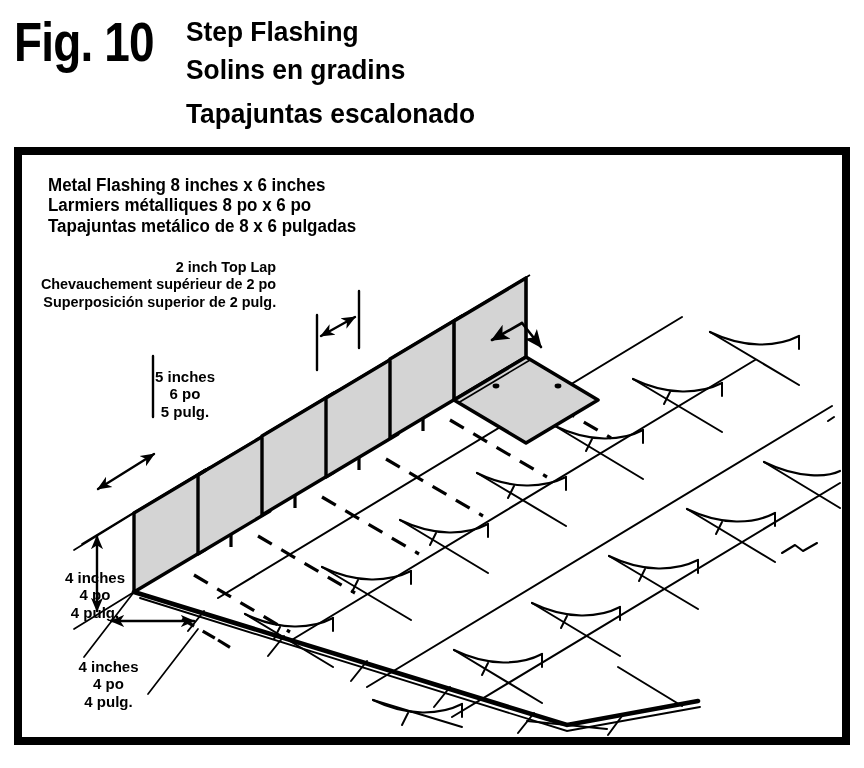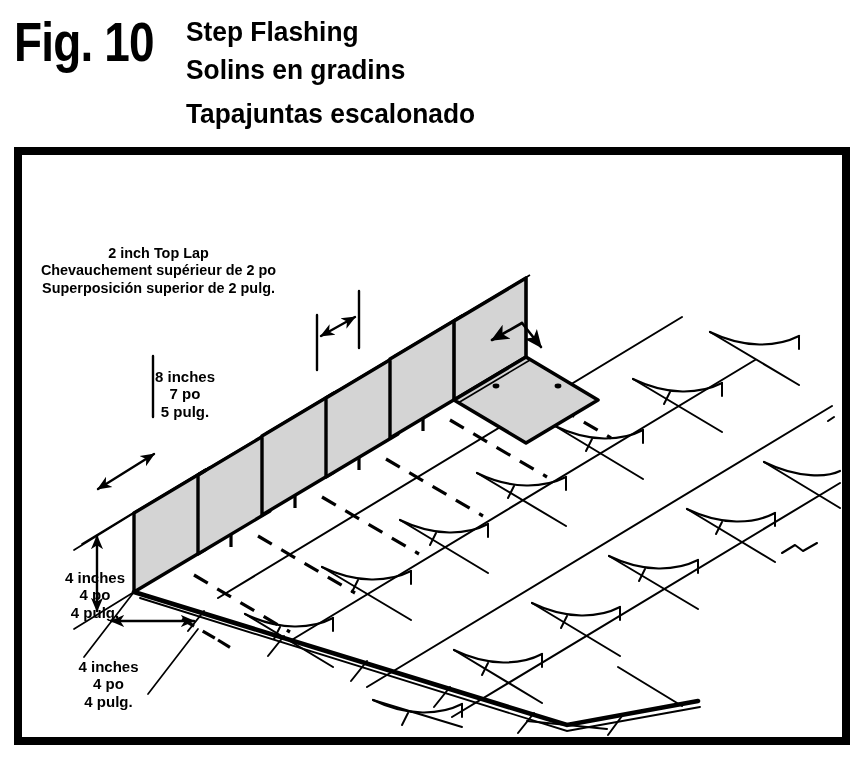--- a/index.html
+++ b/index.html
@@ -48,21 +48,21 @@
     position:absolute;
     font-weight:bold;
     white-space:nowrap;
     line-height:1.16;
     transform-origin:left top;
   }
 
   #cap-spec{left:26px;top:20px;font-size:17.5px;}
   #cap-spec div{transform:scaleX(0.97);transform-origin:left top;}
 
-  #cap-toplap{left:14px;top:89px;font-size:15px;text-align:center;}
+  #cap-toplap{left:14px;top:103px;font-size:15px;text-align:right;}
   #cap-toplap div{transform:scaleX(0.96);transform-origin:center top;}
 
   #cap-nail{left:491px;top:117px;font-size:15px;}
   #cap-nail div{transform:scaleX(0.96);transform-origin:left top;}
 
   #cap-six{left:108px;top:213px;font-size:15px;text-align:center;width:110px;}
   #cap-four-a{left:14px;top:414px;font-size:15px;text-align:center;width:118px;}
   #cap-four-b{left:24px;top:503px;font-size:15px;text-align:center;width:125px;}
 </style>
 </head>
@@ -278,31 +278,36 @@
         </g>
 
         <g fill="none" stroke="#000" stroke-linecap="round">
           <path d="M112,437 L62,502" stroke-width="1.7"></path>
           <path d="M176,474 L126,539" stroke-width="1.7"></path>
           <path d="M89,466 L172,466" stroke-width="2.4" marker-start="url(#ahs)" marker-end="url(#ahs)"></path>
         </g>
 
       </svg>
 
+      <div class="cap" id="cap-spec">
+        <div>Metal Flashing 8 inches x 6 inches</div>
+        <div>Larmiers métalliques 8 po x 6 po</div>
+        <div>Tapajuntas metálico de 8 x 6 pulgadas</div>
+      </div>
 
       <div class="cap" id="cap-toplap">
         <div>2 inch Top Lap</div>
         <div>Chevauchement supérieur de 2 po</div>
         <div>Superposición superior de 2 pulg.</div>
       </div>
 
 
       <div class="cap" id="cap-six">
-        <div>8 inches</div>
-        <div>7 po</div>
+        <div>5 inches</div>
+        <div>6 po</div>
         <div>5 pulg.</div>
       </div>
 
       <div class="cap" id="cap-four-a">
         <div>4 inches</div>
         <div>4 po</div>
         <div>4 pulg.</div>
       </div>
 
       <div class="cap" id="cap-four-b">

